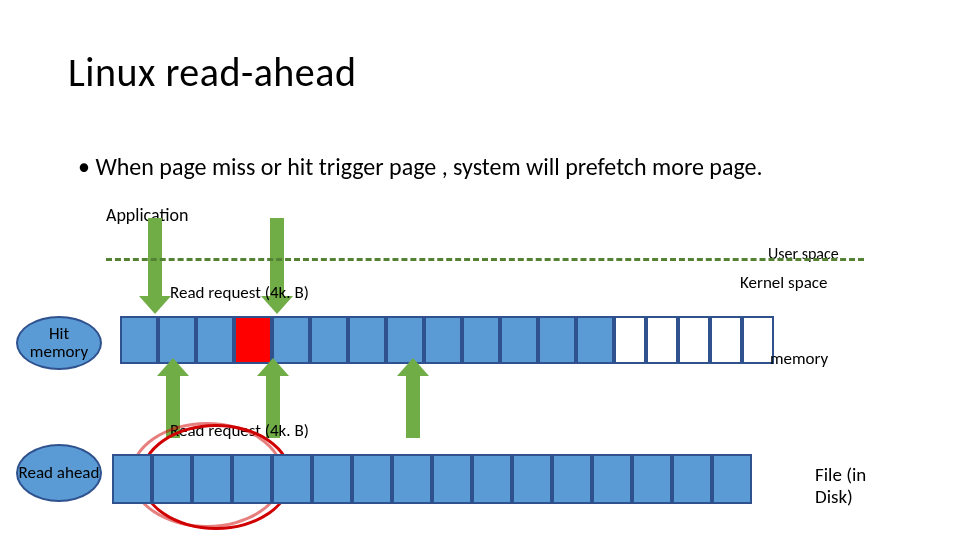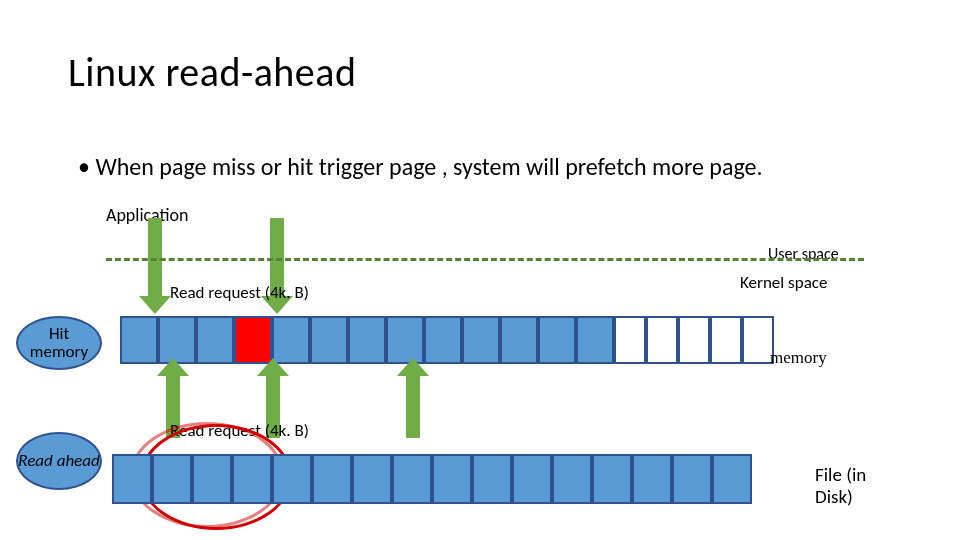--- a/index.html
+++ b/index.html
@@ -36,21 +36,21 @@
   }
   .label {
     position: absolute;
     font-size: 18px;
   }
   .lbl-application { left: 106px; top: 204px; text-align: right; }
   .lbl-userspace { left: 768px; top: 236px; font-size: 16px; margin-top: 8px; }
   .lbl-kernelspace { left: 740px; top: 272px; font-size: 17px; }
   .lbl-readreq1 { left: 170px; top: 282px; font-size: 17px; }
   .lbl-readreq2 { left: 170px; top: 420px; font-size: 17px; }
-  .lbl-memory { left: 770px; top: 348px; font-size: 17px; font-family: Liberation Serif, serif; }
+  .lbl-memory { left: 770px; top: 348px; font-size: 17px; }
   .lbl-disk { left: 815px; top: 464px; font-size: 19px; width: 70px; line-height: 1.15; }
 
   .dashed-div {
     position: absolute;
     left: 106px;
     top: 258px;
     width: 758px;
     border-top: 3px dashed #548235;
   }
 
@@ -110,21 +110,21 @@
     color: #000;
     font-size: 17px;
     text-align: center;
     border-radius: 50%;
     display: flex;
     align-items: center;
     justify-content: center;
     line-height: 1.05;
   }
   .bubble-hit { left: 16px; top: 316px; width: 82px; height: 50px; flex-direction: column; }
-  .bubble-read { left: 16px; top: 432px; width: 82px; height: 54px; flex-direction: column; font-style: italic; }
+  .bubble-read { left: 16px; top: 444px; width: 82px; height: 54px; flex-direction: column; }
 
   
   .redcircle {
     position: absolute;
     border: 3px solid #d00000;
     border-radius: 50%;
     background: transparent;
   }
   .rc-main { left: 140px; top: 424px; width: 146px; height: 100px; }
   .rc-sub  { left: 130px; top: 422px; width: 148px; height: 100px; border-color: rgba(208,0,0,0.5); }

